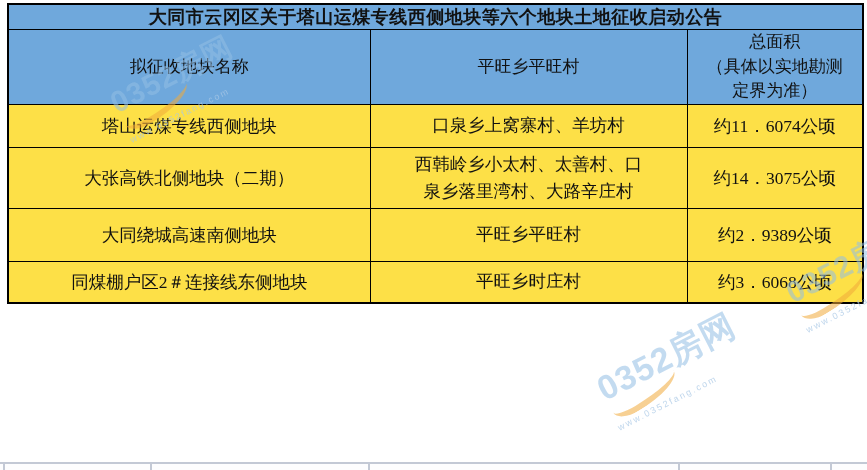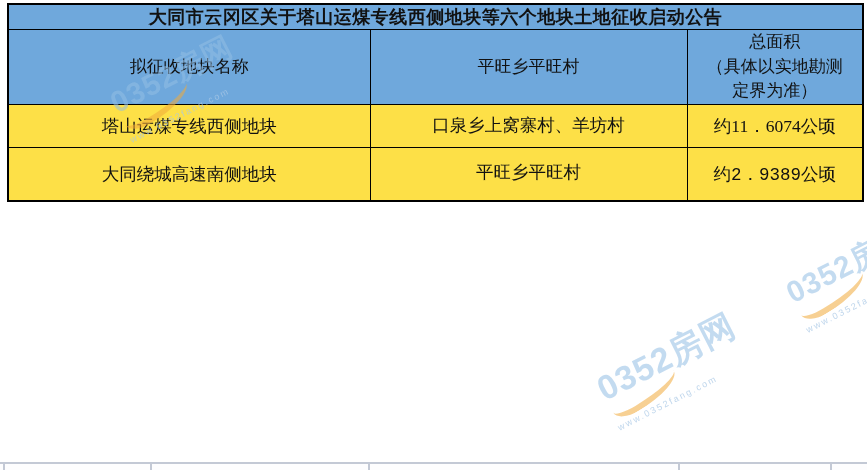--- a/index.html
+++ b/index.html
@@ -40,21 +40,21 @@
     background: #6fa8dc;
     font-size: 17px;
   }
   td.hdr-area { font-size: 16px; line-height: 1.45; }
   tr.data-row td { background: #fde047; font-size: 17.5px; }
   td.cell-area { font-size: 17px; margin-left: 26px; }
   .preline { white-space: pre-line; line-height: 1.55; margin-left: 12px; }
   tr.r1 td { height: 42px; }
   tr.r2 td { height: 73px; }
   tr.r3 td { height: 60px; }
-  tr.r4 td { height: 52px; font-family: Liberation Mono, monospace; }
+  tr.r4 td { height: 52px; }
   tr.r5 td { height: 40px; }
   tr.r6 td { height: 50px; }
 
   
   .wm {
     position: absolute;
     transform: rotate(-27deg);
     pointer-events: none;
     z-index: 5;
     text-align: left;
@@ -128,24 +128,35 @@
         <td>平旺乡平旺村</td>
         <td class="hdr-area preline">总面积
 （具体以实地勘测
 定界为准）</td>
       </tr>
       <tr class="data-row r1">
         <td class="cell-name">塔山运煤专线西侧地块</td>
         <td class="cell-loc preline">口泉乡上窝寨村、羊坊村</td>
         <td class="cell-area">约11．6074公顷</td>
       </tr>
+      <tr class="data-row r3">
+        <td class="cell-name">大张高铁北侧地块（二期）</td>
+        <td class="cell-loc preline">西韩岭乡小太村、太善村、口
+泉乡落里湾村、大路辛庄村</td>
+        <td class="cell-area">约14．3075公顷</td>
+      </tr>
       <tr class="data-row r4">
         <td class="cell-name">大同绕城高速南侧地块</td>
         <td class="cell-loc preline">平旺乡平旺村</td>
         <td class="cell-area">约2．9389公顷</td>
+      </tr>
+      <tr class="data-row r5">
+        <td class="cell-name">同煤棚户区2＃连接线东侧地块</td>
+        <td class="cell-loc preline">平旺乡时庄村</td>
+        <td class="cell-area">约3．6068公顷</td>
       </tr>
     </tbody>
   </table>
 
   <div class="wm wm-a">
     <div class="wm-brand">0352房网</div>
     <div class="wm-swoosh"></div>
     <div class="wm-url">www.0352fang.com</div>
   </div>
   <div class="wm wm-b">

